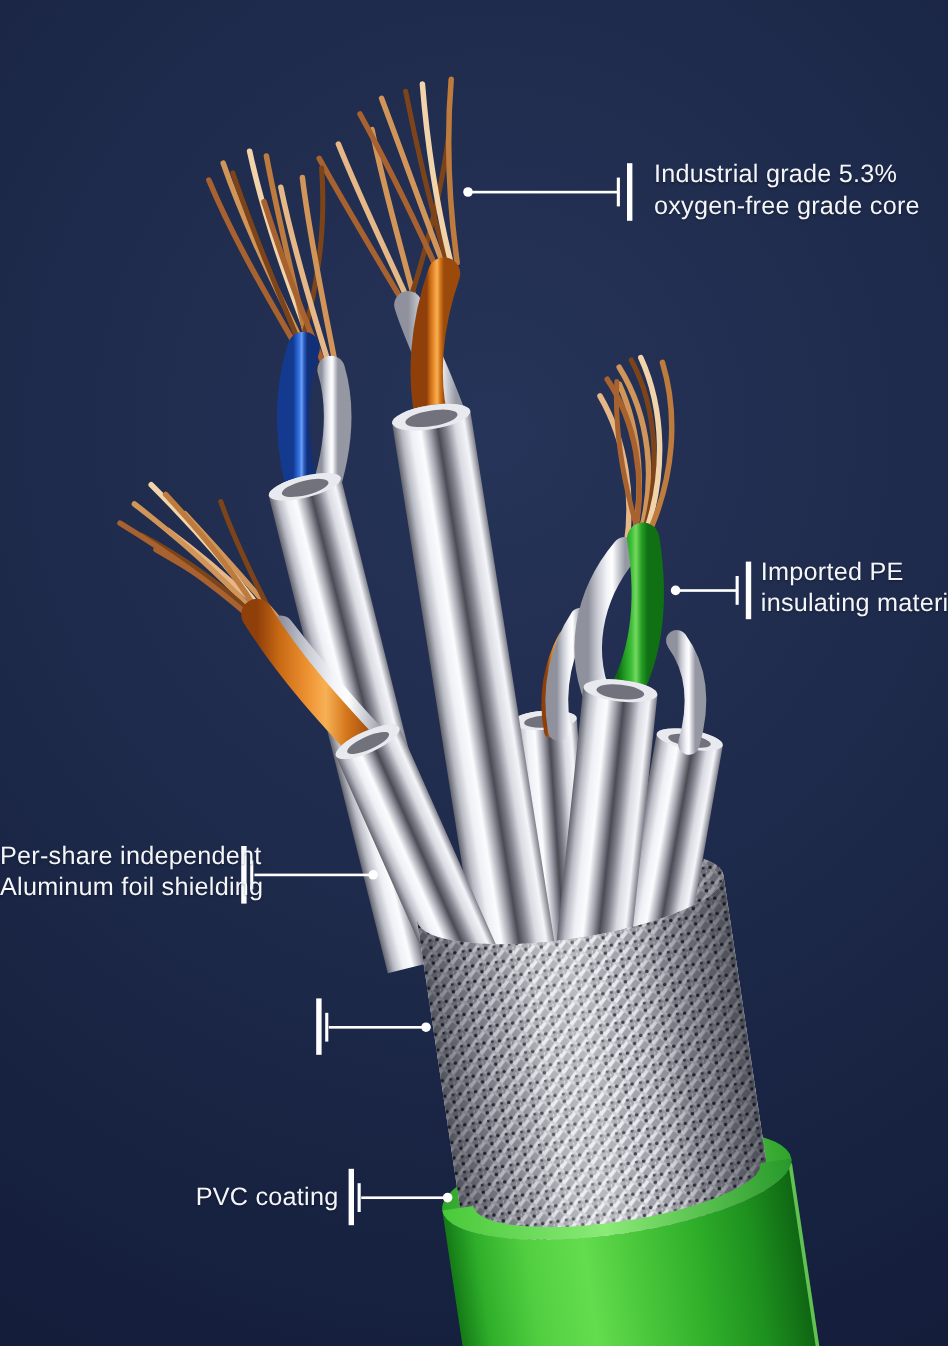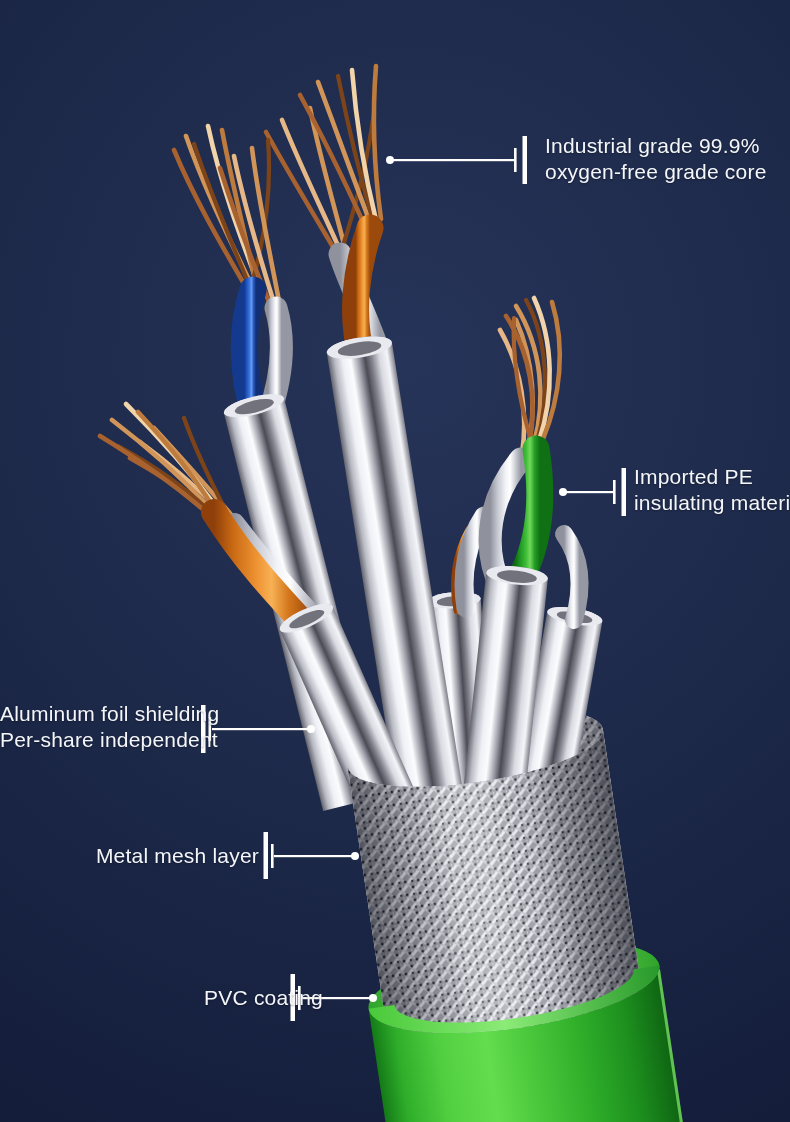--- a/index.html
+++ b/index.html
@@ -22,21 +22,21 @@
     color:var(--annotation-text);
     font-size:21px;line-height:26px;letter-spacing:.2px;
     text-shadow:0 1px 2px rgba(0,0,0,.35);
     white-space:nowrap;
   }
   .ann.right{text-align:right;}
   #ann-copper{left:545px;top:133px;}
   #ann-pe{left:634px;top:464px;}
   #ann-foil{left:0;top:701px;width:197px;}
   #ann-mesh{left:0;top:843px;width:259px;}
-  #ann-pvc{left:0;top:985px;width:282px;padding-left:41px;}
+  #ann-pvc{left:0;top:985px;width:282px;}
 </style>
 </head>
 <body>
 
 <div class="stage">
 
   <svg class="art" viewBox="0 0 790 1122" aria-hidden="true">
     <defs>
       <linearGradient id="foilG" x1="0" y1="0" x2="1" y2="0">
         <stop offset="0" stop-color="#63646d"></stop>
@@ -268,31 +268,28 @@
       <g>
         <rect x="290.5" y="974" width="4.5" height="47"></rect>
         <rect x="298" y="986" width="2.6" height="24"></rect>
         <rect x="301" y="997" width="69" height="2.2"></rect>
         <circle cx="373" cy="998" r="4"></circle>
       </g>
     </g>
   </svg>
 
   <div class="ann" id="ann-copper">
-    <div>Industrial grade 99.9%</div>
+    <div>Industrial grade 5.3%</div>
     <div>oxygen-free grade core</div>
   </div>
   <div class="ann" id="ann-pe">
     <div>Imported PE</div>
     <div>insulating material</div>
   </div>
   <div class="ann right" id="ann-foil">
+    <div>Per-share independent</div>
     <div>Aluminum foil shielding</div>
-    <div>Per-share independent</div>
-  </div>
-  <div class="ann right" id="ann-mesh">
-    <div>Metal mesh layer</div>
   </div>
   <div class="ann right" id="ann-pvc">
     <div>PVC coating</div>
   </div>
 
 </div>
 
 </body></html>

